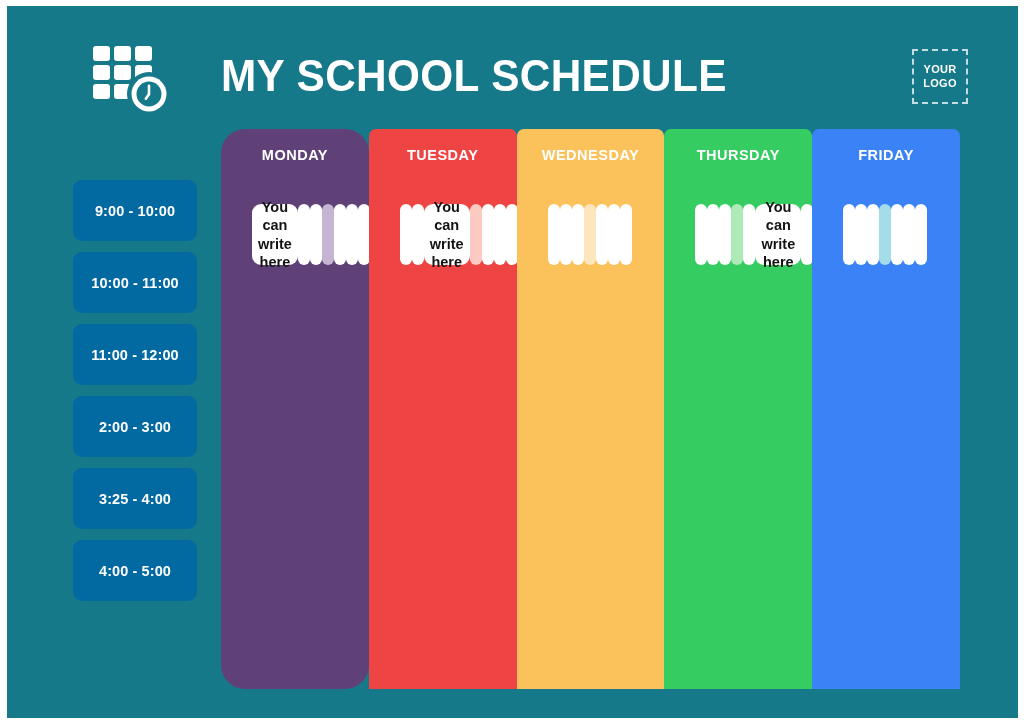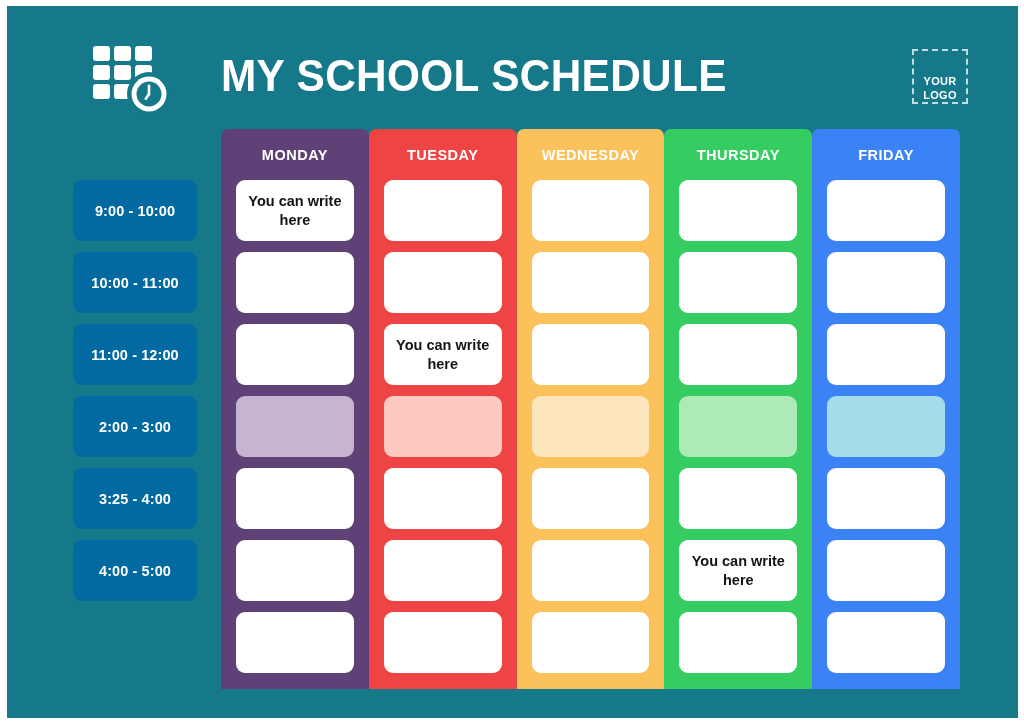--- a/index.html
+++ b/index.html
@@ -69,21 +69,21 @@
   #logo-box {
     position: absolute;
     left: 905px;
     top: 43px;
     width: 56px;
     height: 55px;
     border: 2px dashed rgba(255,255,255,0.75);
     display: flex;
     flex-direction: column;
     align-items: center;
-    justify-content: flex-end;
+    justify-content: center;
     color: #ffffff;
     font-size: 11px;
     font-weight: bold;
     letter-spacing: 0.3px;
     line-height: 1.22;
     text-align: center;
   }
 
   
   #time-column {
@@ -135,23 +135,24 @@
     justify-content: center;
     color: #ffffff;
     font-size: 14.5px;
     font-weight: bold;
     letter-spacing: 0.5px;
     white-space: nowrap;
   }
 
   .day-cells {
     flex: 1 1 auto;
-    padding: 0 15px;
-    display: flex;
-    flex-direction: column;
+    padding: 0 31px;
+    display: flex;
+    flex-direction: row;
+    margin-top: 24px;
   }
 
   .cell {
     height: 61px;
     margin-bottom: 11px;
     background: #ffffff;
     border-radius: 9px;
     display: flex;
     align-items: center;
     justify-content: center;
@@ -206,21 +207,21 @@
     <div id="time-column">
         <div class="time-slot">9:00 - 10:00</div>
         <div class="time-slot">10:00 - 11:00</div>
         <div class="time-slot">11:00 - 12:00</div>
         <div class="time-slot">2:00 - 3:00</div>
         <div class="time-slot">3:25 - 4:00</div>
         <div class="time-slot">4:00 - 5:00</div>
       </div>
 
     <div id="grid">
-        <div class="day-column" style="background: rgb(95, 65, 119);">
+        <div class="day-column" style="background: rgb(95, 65, 119); border-radius: 24px;">
           <div class="day-header">MONDAY</div>
           <div class="day-cells">
             <div class="cell">You can write here</div>
             <div class="cell empty"></div>
             <div class="cell empty"></div>
             <div class="cell" style="background: rgb(197, 181, 211);"></div>
             <div class="cell empty"></div>
             <div class="cell empty"></div>
             <div class="cell empty"></div>
           </div>

